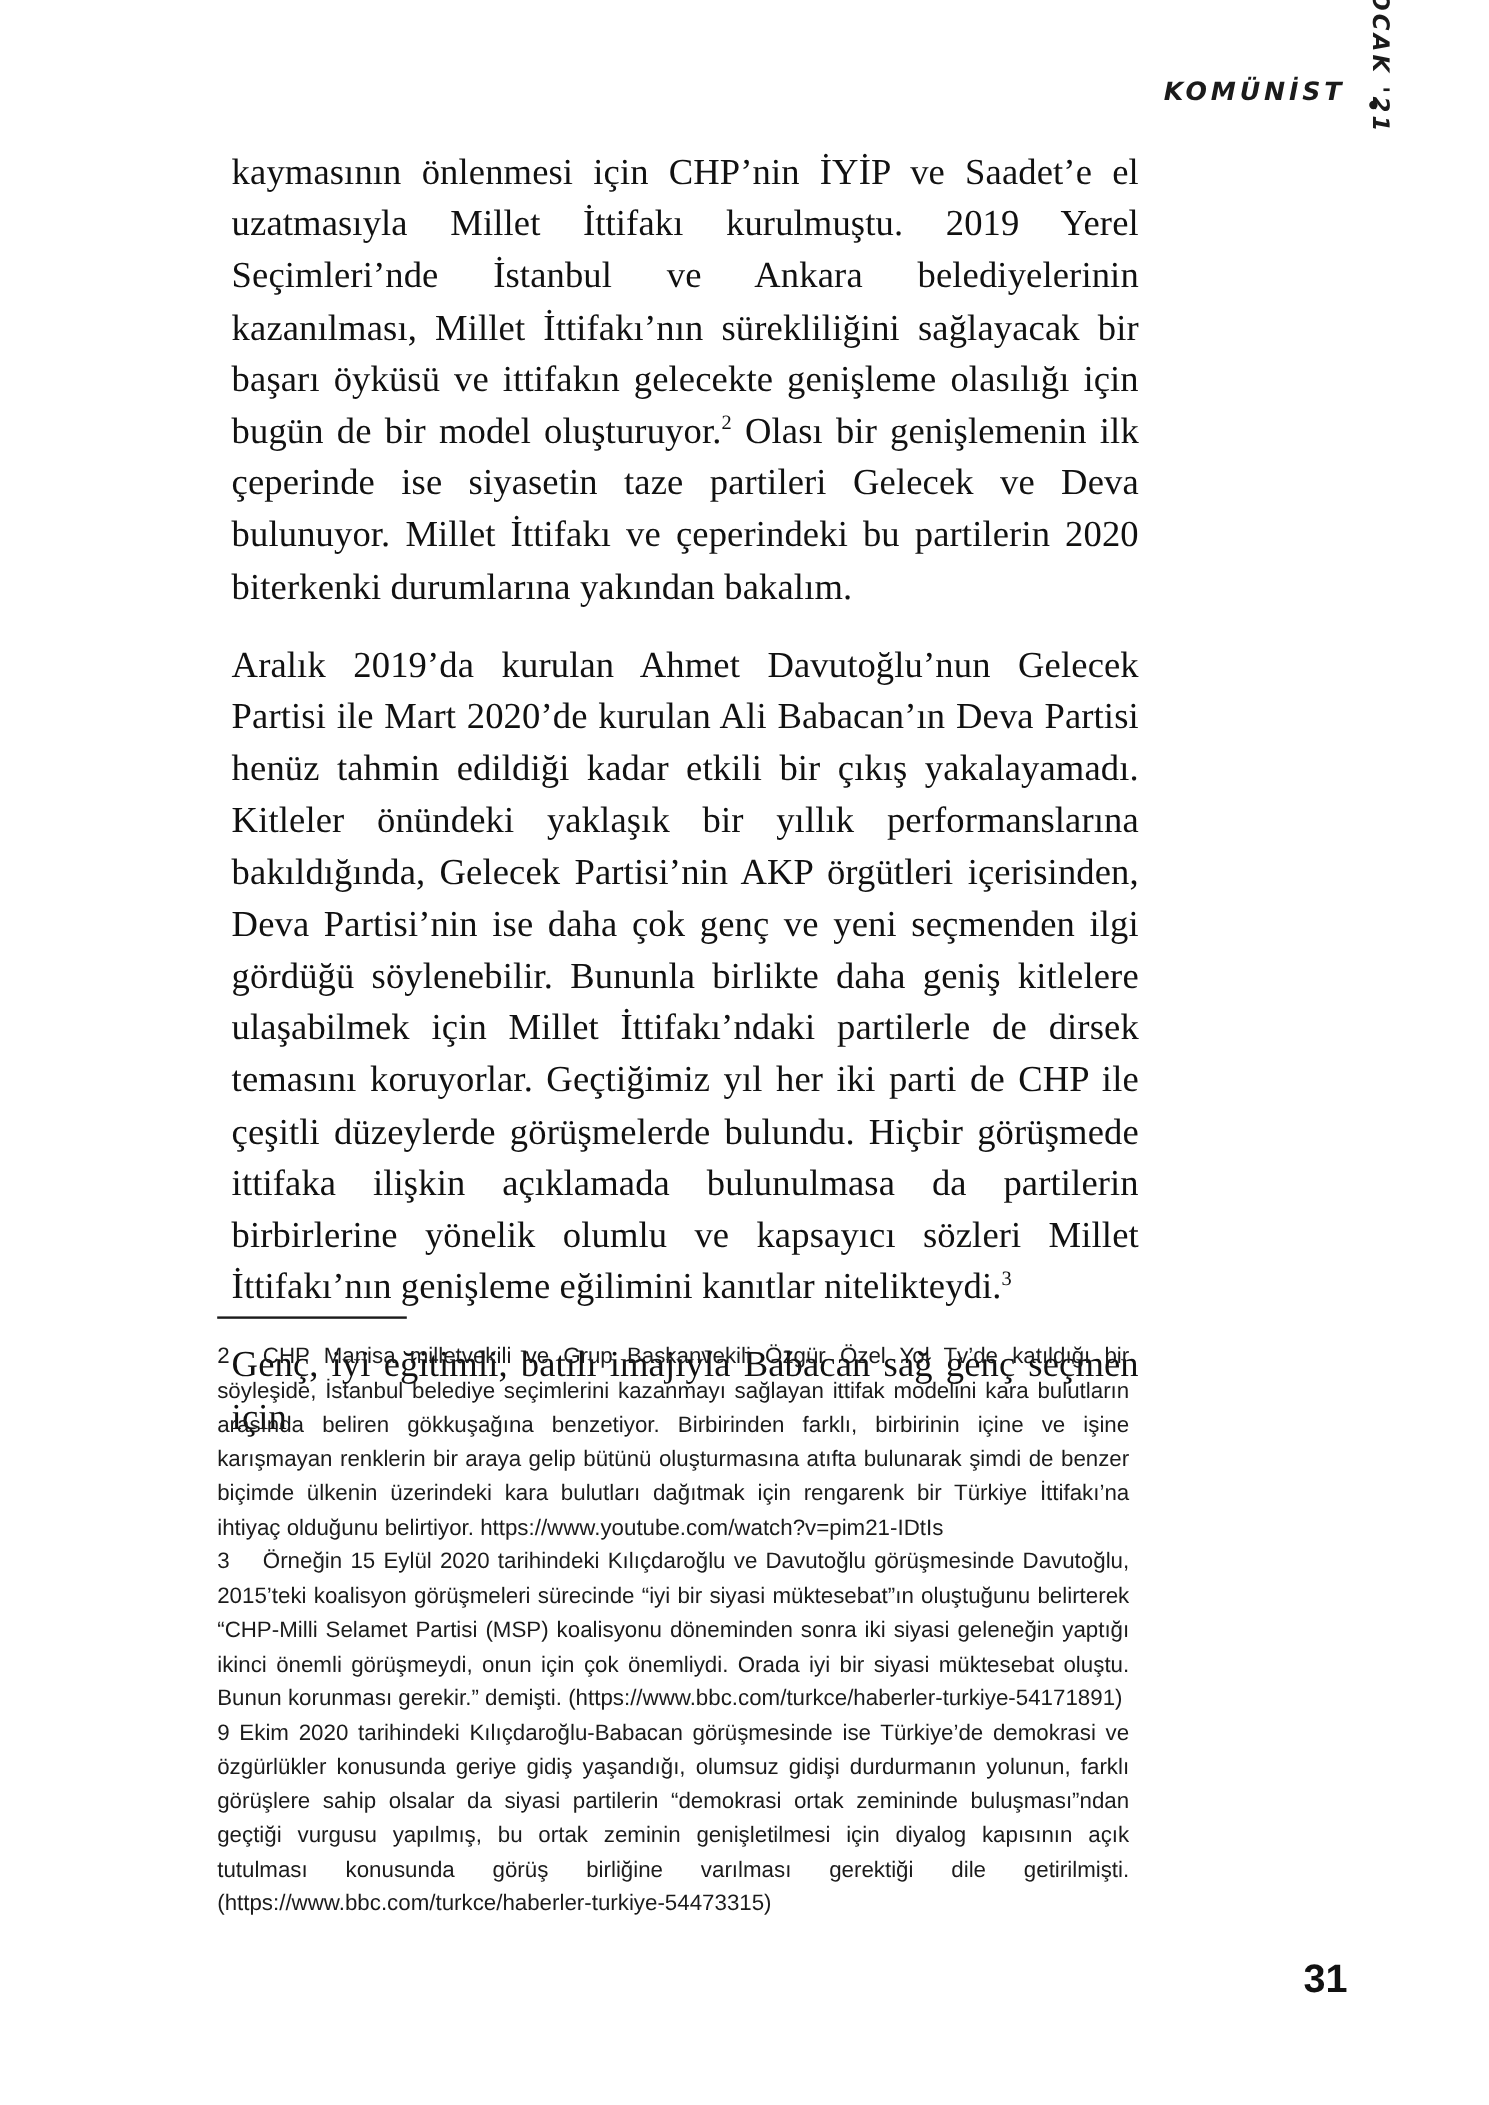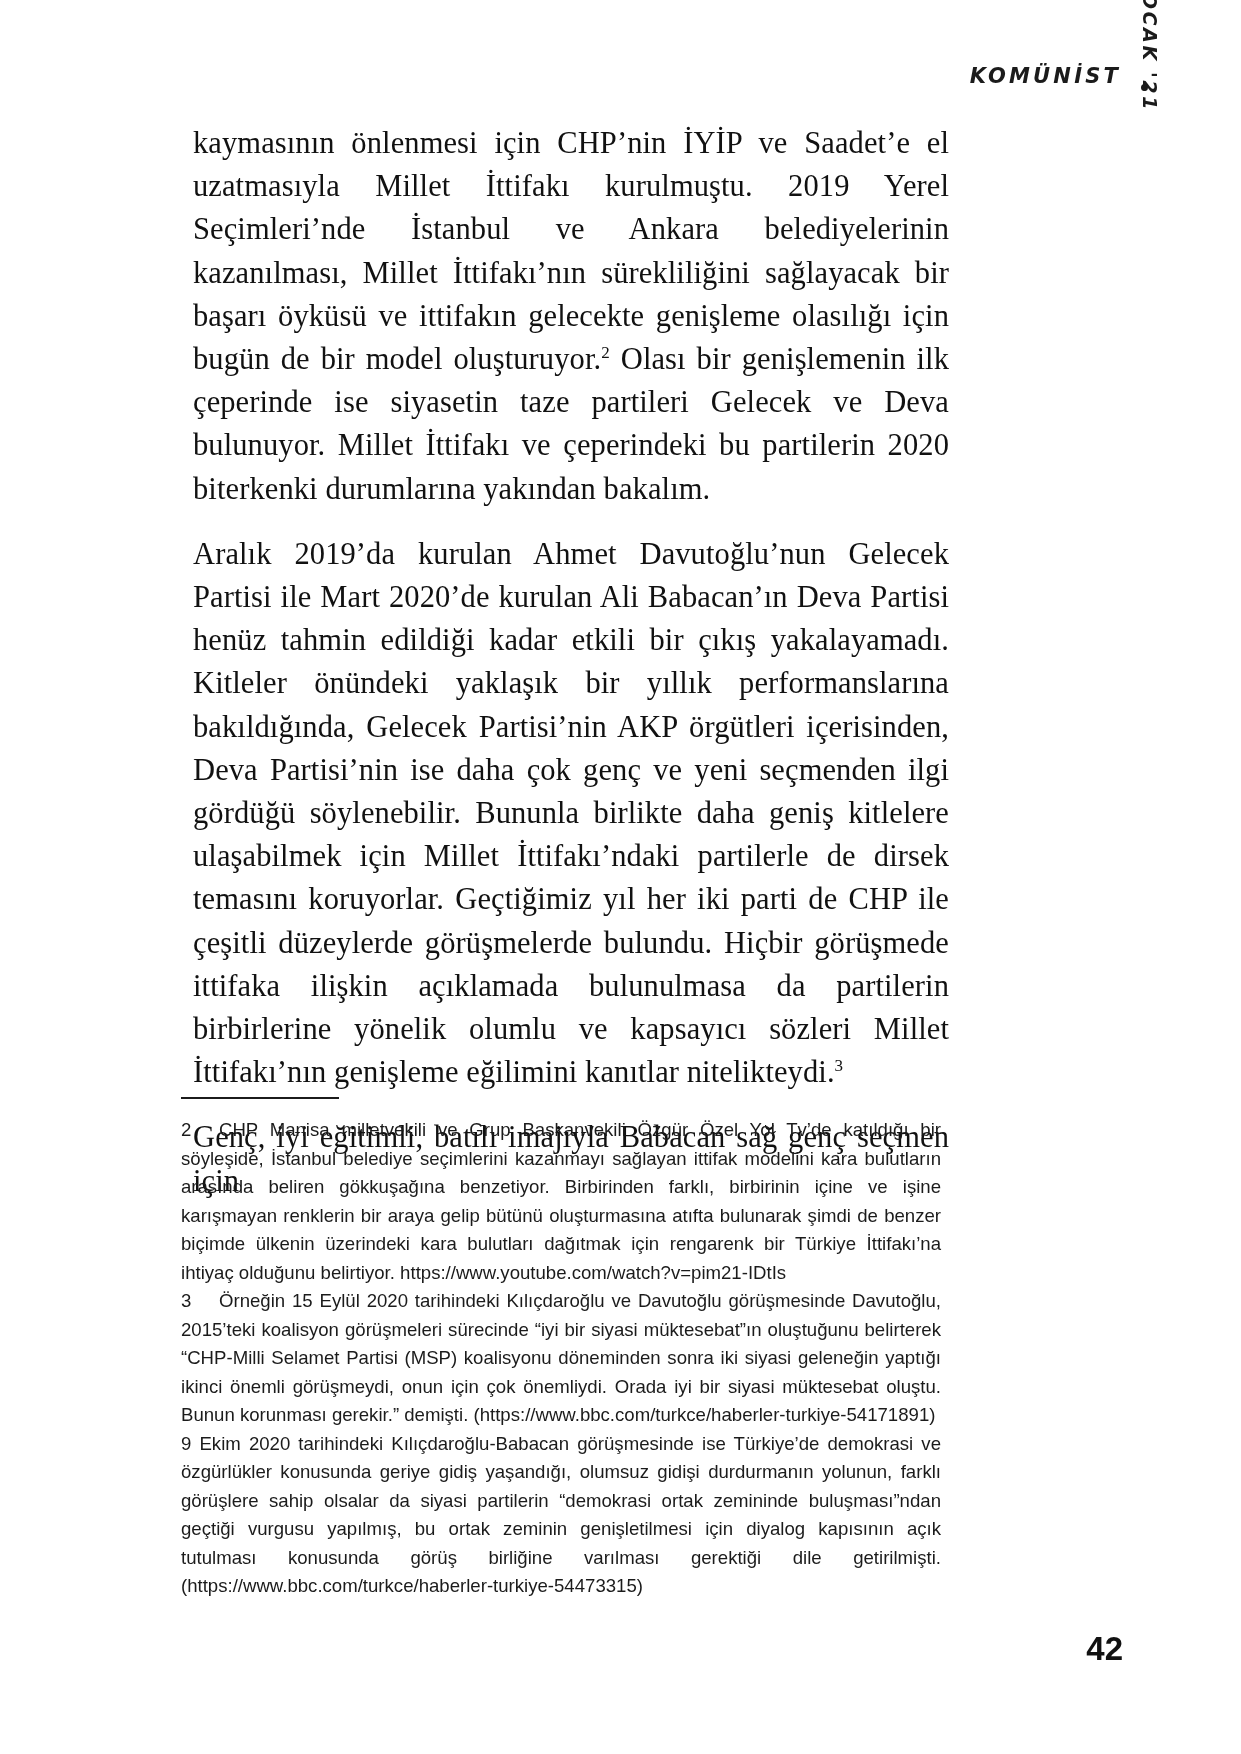--- a/index.html
+++ b/index.html
@@ -147,15 +147,15 @@
   <div class="footnotes">
 
     <p><span class="fn-num">2</span><span>CHP Manisa milletvekili ve Grup Başkanvekili Özgür Özel Yol Tv’de katıldığı bir söyleşide, İstanbul belediye seçimlerini kazanmayı sağlayan ittifak modelini kara bulutların arasında beliren gökkuşağına benzetiyor. Birbirinden farklı, birbirinin içine ve işine karışmayan renklerin bir araya gelip bütünü oluşturmasına atıfta bulunarak şimdi de benzer biçimde ülkenin üzerindeki kara bulutları dağıtmak için rengarenk bir Türkiye İttifakı’na ihtiyaç olduğunu belirtiyor. https://www.youtube.com/watch?v=pim21-IDtIs</span></p>
 
     <p><span class="fn-num">3</span><span>Örneğin 15 Eylül 2020 tarihindeki Kılıçdaroğlu ve Davutoğlu görüşmesinde Davutoğlu, 2015’teki koalisyon görüşmeleri sürecinde “iyi bir siyasi müktesebat”ın oluştuğunu belirterek “CHP-Milli Selamet Partisi (MSP) koalisyonu döneminden sonra iki siyasi geleneğin yaptığı ikinci önemli görüşmeydi, onun için çok önemliydi. Orada iyi bir siyasi müktesebat oluştu. Bunun korunması gerekir.” demişti. (https://www.bbc.com/turkce/haberler-turkiye-54171891)</span></p>
 
     <p><span>9 Ekim 2020 tarihindeki Kılıçdaroğlu-Babacan görüşmesinde ise Türkiye’de demokrasi ve özgürlükler konusunda geriye gidiş yaşandığı, olumsuz gidişi durdurmanın yolunun, farklı görüşlere sahip olsalar da siyasi partilerin “demokrasi ortak zemininde buluşması”ndan geçtiği vurgusu yapılmış, bu ortak zeminin genişletilmesi için diyalog kapısının açık tutulması konusunda görüş birliğine varılması gerektiği dile getirilmişti. (https://www.bbc.com/turkce/haberler-turkiye-54473315)</span></p>
 
   </div>
 
-  <div class="folio">42</div>
+  <div class="folio">31</div>
 
 </div>
 
 </body></html>

